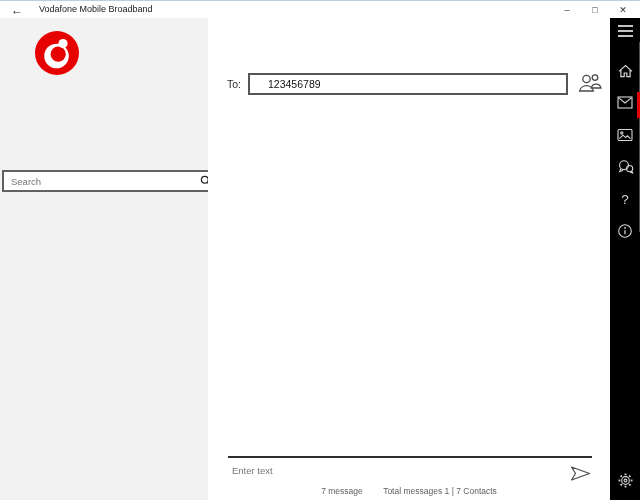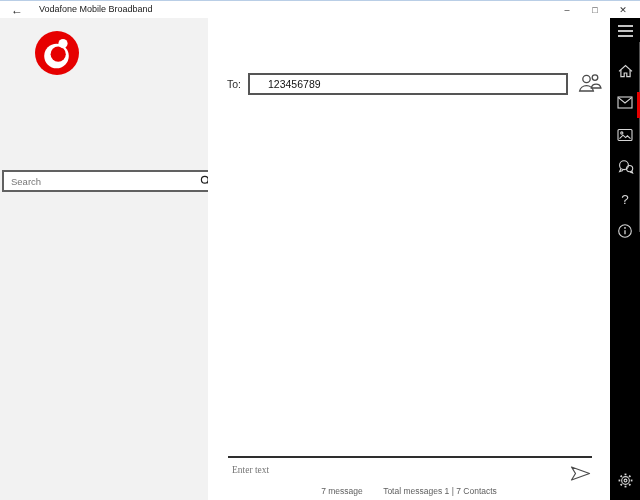--- a/index.html
+++ b/index.html
@@ -29,21 +29,21 @@
   
   .main{position:absolute;left:208px;top:18px;right:30px;bottom:0;background:#fff;}
   .to-row{position:absolute;left:19px;top:55px;right:6px;height:22px;display:flex;align-items:center;}
   .to-label{font-size:10.5px;color:#2e2e2e;margin-right:7px;}
   .to-input{width:320px;height:22px;border:2px solid #555;font-size:10.5px;padding:0 18px;
     color:#111;outline:none;font-family:"Liberation Sans",sans-serif;}
   .contacts-btn{margin-left:9px;border:none;background:transparent;padding:0;cursor:pointer;
     display:flex;align-items:center;}
   .compose{position:absolute;left:20px;right:18px;top:438px;height:30px;border-top:2px solid #2e2e2e;}
   .compose input{border:none;outline:none;background:transparent;font-size:9.5px;color:#222;
-    padding:7px 0 0 4px;width:calc(100% - 34px);font-family:Liberation Serif, serif;}
+    padding:7px 0 0 4px;width:calc(100% - 34px);font-family:Liberation Sans, sans-serif;}
   .compose input::placeholder{color:#767676;}
   .send-btn{position:absolute;right:0;top:7px;border:none;background:transparent;padding:0;cursor:pointer;}
   .statusbar{position:absolute;left:0;right:0;top:468px;text-align:center;font-size:8.5px;color:#5e5e5e;}
   .statusbar .seg{margin:0 9px;}
   
   .nav{position:absolute;right:0;top:18px;width:30px;bottom:0;background:#000;}
   .nav-scroll{position:absolute;right:0;top:24px;width:1px;height:190px;background:#505050;}
   .nav-btn{position:absolute;left:0;width:30px;height:20px;border:none;background:transparent;
     padding:0;cursor:pointer;display:flex;align-items:center;justify-content:center;}
   .hamburger{top:5px;height:16px;flex-direction:column;justify-content:center;}

